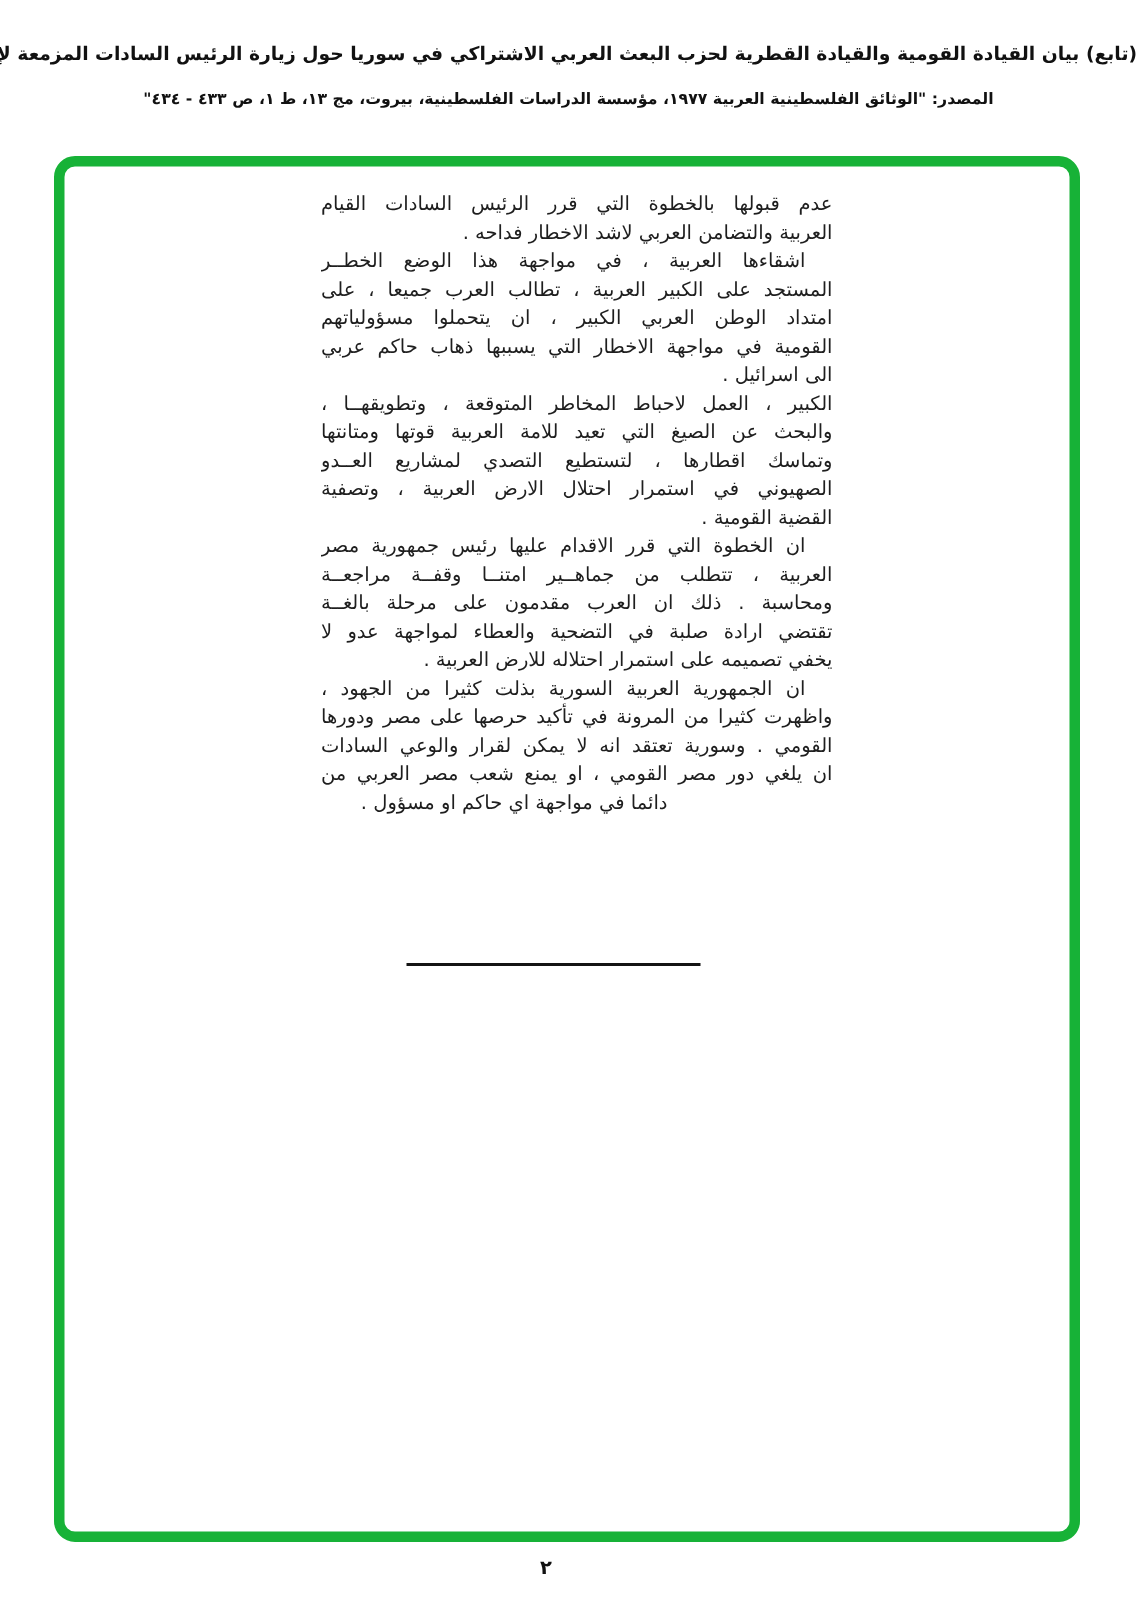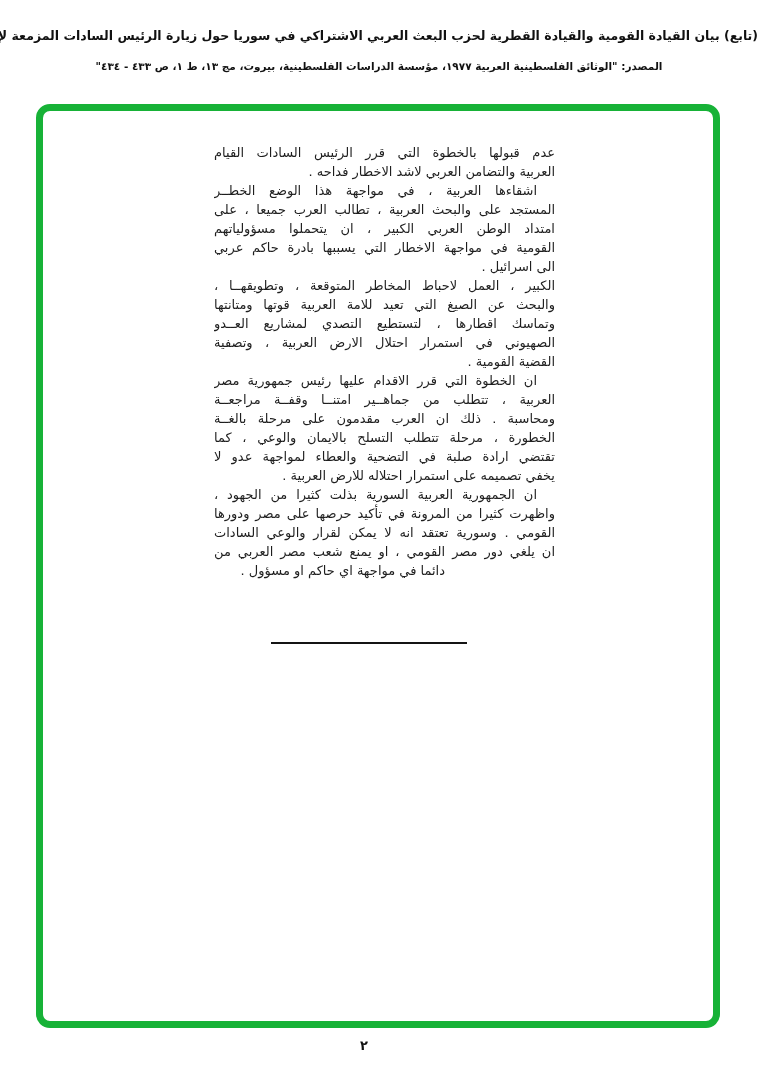--- a/index.html
+++ b/index.html
@@ -47,21 +47,21 @@
     width: 684px;
     height: 924px;
     box-sizing: border-box;
     border: 7px solid var(--green, #17b237);
     border-radius: 14px;
     background: transparent;
   }
   .body-text {
     position: absolute;
     left: 214px;
-    top: 143px;
+    top: 127px;
     width: 341px;
     direction: rtl;
   }
   .line {
     direction: rtl;
     font-size: 13px;
     line-height: 19px;
     height: 19px;
     text-align: justify;
     text-align-last: justify;
@@ -105,33 +105,32 @@
   <div class="doc-title">(تابع) بيان القيادة القومية والقيادة القطرية لحزب البعث العربي الاشتراكي في سوريا حول زيارة  الرئيس السادات المزمعة لإسرائيل</div>
 
   <div class="doc-source">المصدر:  "الوثائق الفلسطينية العربية ١٩٧٧، مؤسسة الدراسات الفلسطينية، بيروت، مج ١٣، ط ١، ص ٤٣٣ - ٤٣٤"</div>
 
   <div class="green-box"></div>
 
   <div class="body-text">
       <div class="line">عدم قبولها بالخطوة التي قرر الرئيس السادات القيام</div>
       <div class="line last">العربية والتضامن العربي لاشد الاخطار فداحه .</div>
       <div class="line indent">اشقاءها العربية ، في مواجهة هذا الوضع الخطــر</div>
-      <div class="line">المستجد على والبحث العربية ، تطالب العرب جميعا ، على</div>
+      <div class="line">المستجد على الكبير العربية ، تطالب العرب جميعا ، على</div>
       <div class="line">امتداد الوطن العربي الكبير ، ان يتحملوا مسؤولياتهم</div>
-      <div class="line">القومية في مواجهة الاخطار التي يسببها بادرة حاكم عربي</div>
+      <div class="line">القومية في مواجهة الاخطار التي يسببها ذهاب حاكم عربي</div>
       <div class="line last">الى اسرائيل .</div>
       <div class="line">الكبير ، العمل لاحباط المخاطر المتوقعة ، وتطويقهــا ،</div>
       <div class="line">والبحث عن الصيغ التي تعيد للامة العربية قوتها ومتانتها</div>
       <div class="line">وتماسك اقطارها ، لتستطيع التصدي لمشاريع العــدو</div>
       <div class="line">الصهيوني في استمرار احتلال الارض العربية ، وتصفية</div>
       <div class="line last">القضية القومية .</div>
       <div class="line indent">ان الخطوة التي قرر الاقدام عليها رئيس جمهورية مصر</div>
       <div class="line">العربية ، تتطلب من جماهــير امتنــا وقفــة مراجعــة</div>
       <div class="line">ومحاسبة . ذلك ان العرب مقدمون على مرحلة بالغــة</div>
-      <div class="line">الخطورة ، مرحلة تتطلب التسلح بالايمان والوعي ، كما</div>
       <div class="line">تقتضي ارادة صلبة في التضحية والعطاء لمواجهة عدو لا</div>
       <div class="line last">يخفي تصميمه على استمرار احتلاله للارض العربية .</div>
       <div class="line indent">ان الجمهورية العربية السورية بذلت كثيرا من الجهود ،</div>
       <div class="line">واظهرت كثيرا من المرونة في تأكيد حرصها على مصر ودورها</div>
       <div class="line">القومي . وسورية تعتقد انه لا يمكن لقرار والوعي السادات</div>
       <div class="line">ان يلغي دور مصر القومي ، او يمنع شعب مصر العربي من</div>
       <div class="line last shifted">دائما في مواجهة اي حاكم او مسؤول .</div>
     </div>
 
   <div class="divider"></div>

